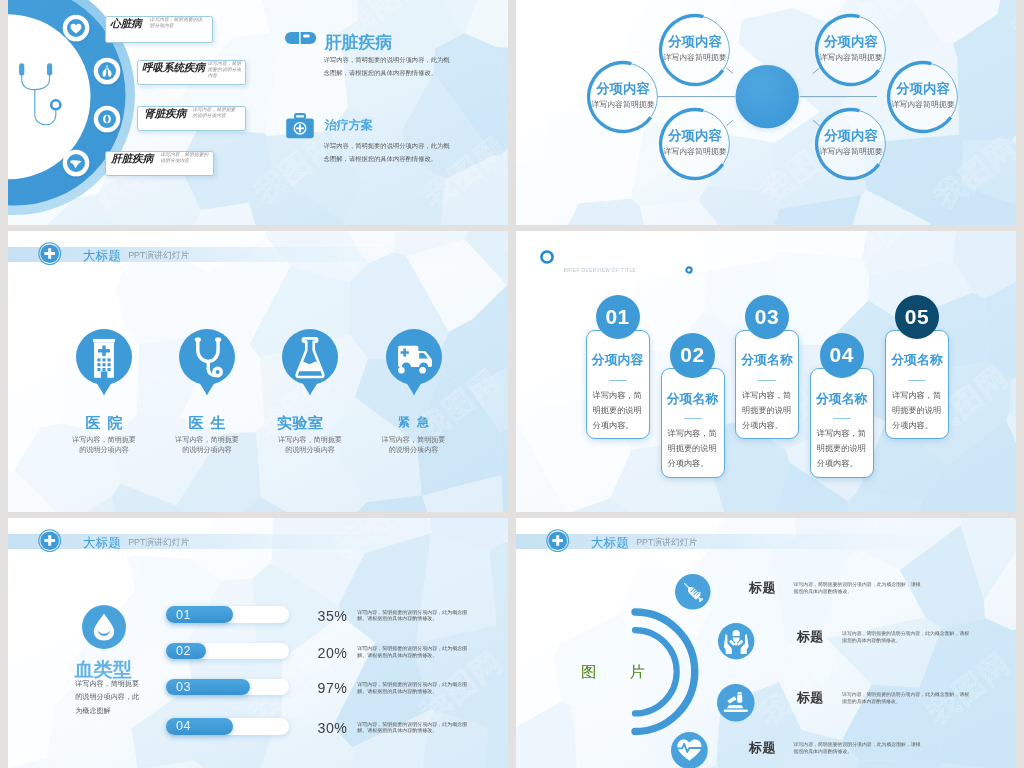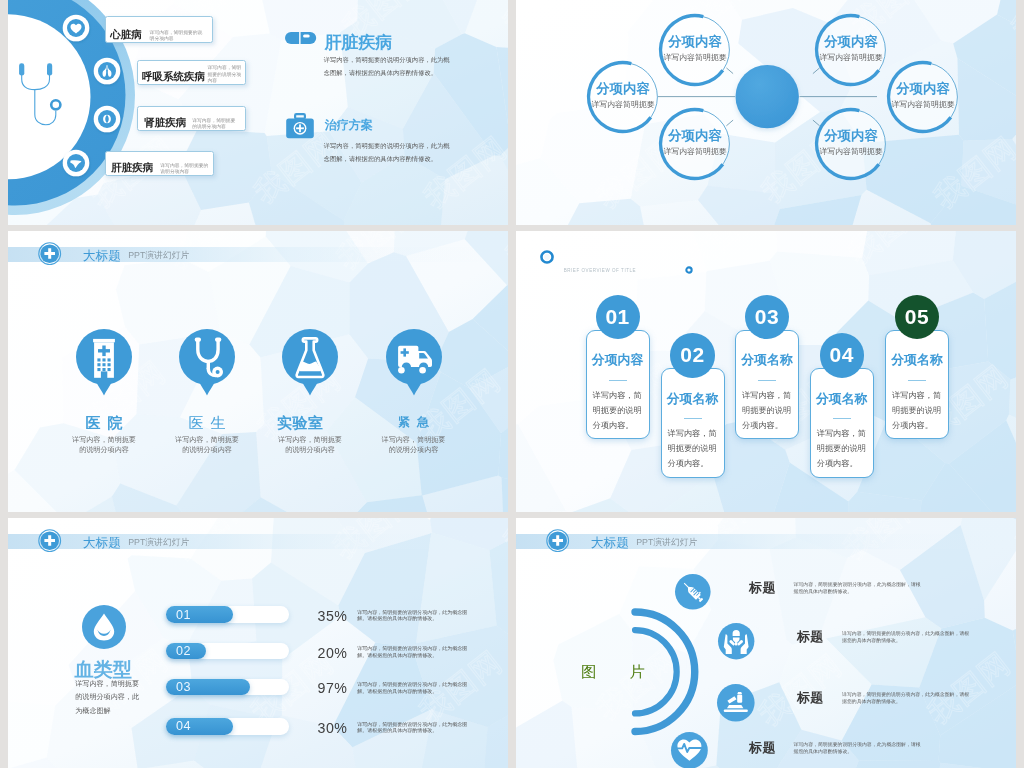--- a/index.html
+++ b/index.html
@@ -23,21 +23,21 @@
           background:linear-gradient(90deg, rgba(176,213,238,.72) 0%, rgba(190,222,243,.60) 32%, rgba(208,232,247,.34) 56%, rgba(228,242,251,.12) 76%, rgba(255,255,255,0) 100%);}
   .hdr-ico{position:absolute;}
   .hdr-t{position:absolute;color:#3f9ad6;font-weight:normal;letter-spacing:1px;}
   .hdr-s{position:absolute;color:#8d9aa3;letter-spacing:.5px;}
 
   
   .abs{position:absolute;}
 
   
   .s1card{position:absolute;background:#fff;border:0.9px solid #9fcbe3;border-radius:2.5px;box-sizing:border-box;
-          box-shadow:1.5px 2px 4px rgba(110,160,200,.25);display:flex;align-items:flex-end;}
+          box-shadow:1.5px 2px 4px rgba(110,160,200,.25);display:flex;align-items:flex-start;font-style:italic;}
   .s1card .t{color:#262626;font-weight:bold;white-space:nowrap;}
   .s1card .d{color:#8d8d8d;line-height:1.27;}
   .s1sec-t{position:absolute;color:#49a6e0;font-weight:bold;letter-spacing:2px;}
   .s1sec-b{position:absolute;color:#575757;line-height:2.05;}
 </style>
 </head>
 <body>
 
 <div class="deck">
   <div class="slide s1">
@@ -587,21 +587,21 @@
               <path d="M1.3 4.4 L1.3 11.4"></path>
               <path d="M1.3 11.4 C1.3 16.6 5.4 18.6 8.7 18.6"></path>
             </g>
             <g fill="#fff">
               <rect x="-12.3" y="-19.6" width="6.3" height="4.4" rx="2"></rect>
               <rect x="8.0" y="-19.6" width="6.3" height="4.4" rx="2"></rect>
               <circle cx="10.6" cy="15.0" r="5.4"></circle>
             </g>
             <circle cx="10.6" cy="15.0" r="2.0" fill="#3f9bd7"></circle>
           </svg>
-          <div class="abs" style="left:139px;top:182.5px;width:120px;text-align:center;color:#45a0d9;font-weight:normal;font-size:15px;letter-spacing:7px;text-indent:7px">医生</div>
+          <div class="abs" style="left:139px;top:182.5px;width:120px;text-align:center;color:#45a0d9;font-weight:bold;font-size:15px;letter-spacing:7px;text-indent:7px">医生</div>
           <div class="abs" style="left:165px;top:203.5px;width:68px;text-align:center;color:#6a6a6a;font-size:7.1px;line-height:1.48">详写内容，简明扼要的说明分项内容</div>
         </div>
         <div class="abs" style="left:0;top:0">
           <svg class="abs" style="left:268px;top:91.5px" width="68" height="80" viewBox="-34 -34 68 80">
             <path d="M0 38.5 C-2.2 34.0 -5.6 29.5 -8.0 24.8 h16.0 C5.6 29.5 2.2 34.0 0 38.5 Z" fill="#3f9bd7"></path>
             <circle cx="0" cy="0" r="28" fill="#3f9bd7"></circle>
             <g>
               <path d="M-5.6 -18.6 h11.2 a1.6 1.6 0 0 1 0 3.2 h-1.9 v8.6 L13.1 17.1 a1.9 1.9 0 0 1 -1.6 2.9 h-23.0 a1.9 1.9 0 0 1 -1.6 -2.9 L-3.7 -6.8 v-8.6 h-1.9 a1.6 1.6 0 0 1 0 -3.2 z" fill="none" stroke="#fff" stroke-width="2.6" stroke-linejoin="round"></path>
               <path d="M-7.9 4.4 C-5.0 4.4 -3.4 6.9 -0.7 6.9 C2.2 6.9 3.4 4.2 6.2 4.4 L10.8 12.1 a1.4 1.4 0 0 1 -1.2 2.1 h-19.2 a1.4 1.4 0 0 1 -1.2 -2.1 z" fill="#fff"></path>
             </g>
@@ -759,21 +759,21 @@
         <div class="abs" style="left:228.9px;top:63.99999999999999px;width:44.2px;height:44.2px;border-radius:50%;background:#3f9bd7;color:#fff;font-size:21px;font-weight:bold;display:flex;align-items:center;justify-content:center;letter-spacing:0.5px">03</div>
         <div class="abs" style="left:219px;top:119.1px;width:64px;text-align:center;color:#3f9bd7;font-weight:bold;font-size:12.9px;line-height:1.6">分项名称</div>
         <div class="abs" style="left:242px;top:148.6px;width:18px;height:1.2px;background:#8fc8e8"></div>
         <div class="abs" style="left:226px;top:156.6px;width:50px;text-align:left;color:#555;font-size:8.2px;line-height:1.85">详写内容，简明扼要的说明分项内容。</div>
         <div class="abs" style="left:293.7px;top:137px;width:64px;height:109.5px;background:#fff;border:1.1px solid #5dadde;border-radius:9px;box-shadow:0 2px 6px rgba(110,170,215,.35);box-sizing:border-box"></div>
         <div class="abs" style="left:303.59999999999997px;top:102.39999999999999px;width:44.2px;height:44.2px;border-radius:50%;background:#3f9bd7;color:#fff;font-size:21px;font-weight:bold;display:flex;align-items:center;justify-content:center;letter-spacing:0.5px">04</div>
         <div class="abs" style="left:293.7px;top:157.5px;width:64px;text-align:center;color:#3f9bd7;font-weight:bold;font-size:12.9px;line-height:1.6">分项名称</div>
         <div class="abs" style="left:316.7px;top:187px;width:18px;height:1.2px;background:#8fc8e8"></div>
         <div class="abs" style="left:300.7px;top:195px;width:50px;text-align:left;color:#555;font-size:8.2px;line-height:1.85">详写内容，简明扼要的说明分项内容。</div>
         <div class="abs" style="left:369px;top:98.6px;width:64px;height:109.5px;background:#fff;border:1.1px solid #5dadde;border-radius:9px;box-shadow:0 2px 6px rgba(110,170,215,.35);box-sizing:border-box"></div>
-        <div class="abs" style="left:378.9px;top:63.99999999999999px;width:44.2px;height:44.2px;border-radius:50%;background:#14532d;color:#fff;font-size:21px;font-weight:bold;display:flex;align-items:center;justify-content:center;letter-spacing:0.5px">05</div>
+        <div class="abs" style="left:378.9px;top:63.99999999999999px;width:44.2px;height:44.2px;border-radius:50%;background:#0c4a6e;color:#fff;font-size:21px;font-weight:bold;display:flex;align-items:center;justify-content:center;letter-spacing:0.5px">05</div>
         <div class="abs" style="left:369px;top:119.1px;width:64px;text-align:center;color:#3f9bd7;font-weight:bold;font-size:12.9px;line-height:1.6">分项名称</div>
         <div class="abs" style="left:392px;top:148.6px;width:18px;height:1.2px;background:#8fc8e8"></div>
         <div class="abs" style="left:376px;top:156.6px;width:50px;text-align:left;color:#555;font-size:8.2px;line-height:1.85">详写内容，简明扼要的说明分项内容。</div>
       </div>
   </div>
   <div class="slide s5">
     <div class="bgholder">
         <svg class="bg" viewBox="0 0 500 250" width="500" height="250" preserveAspectRatio="none">
           <defs>
             <linearGradient id="bgg496" x1="0.05" y1="0" x2="1" y2="1">

